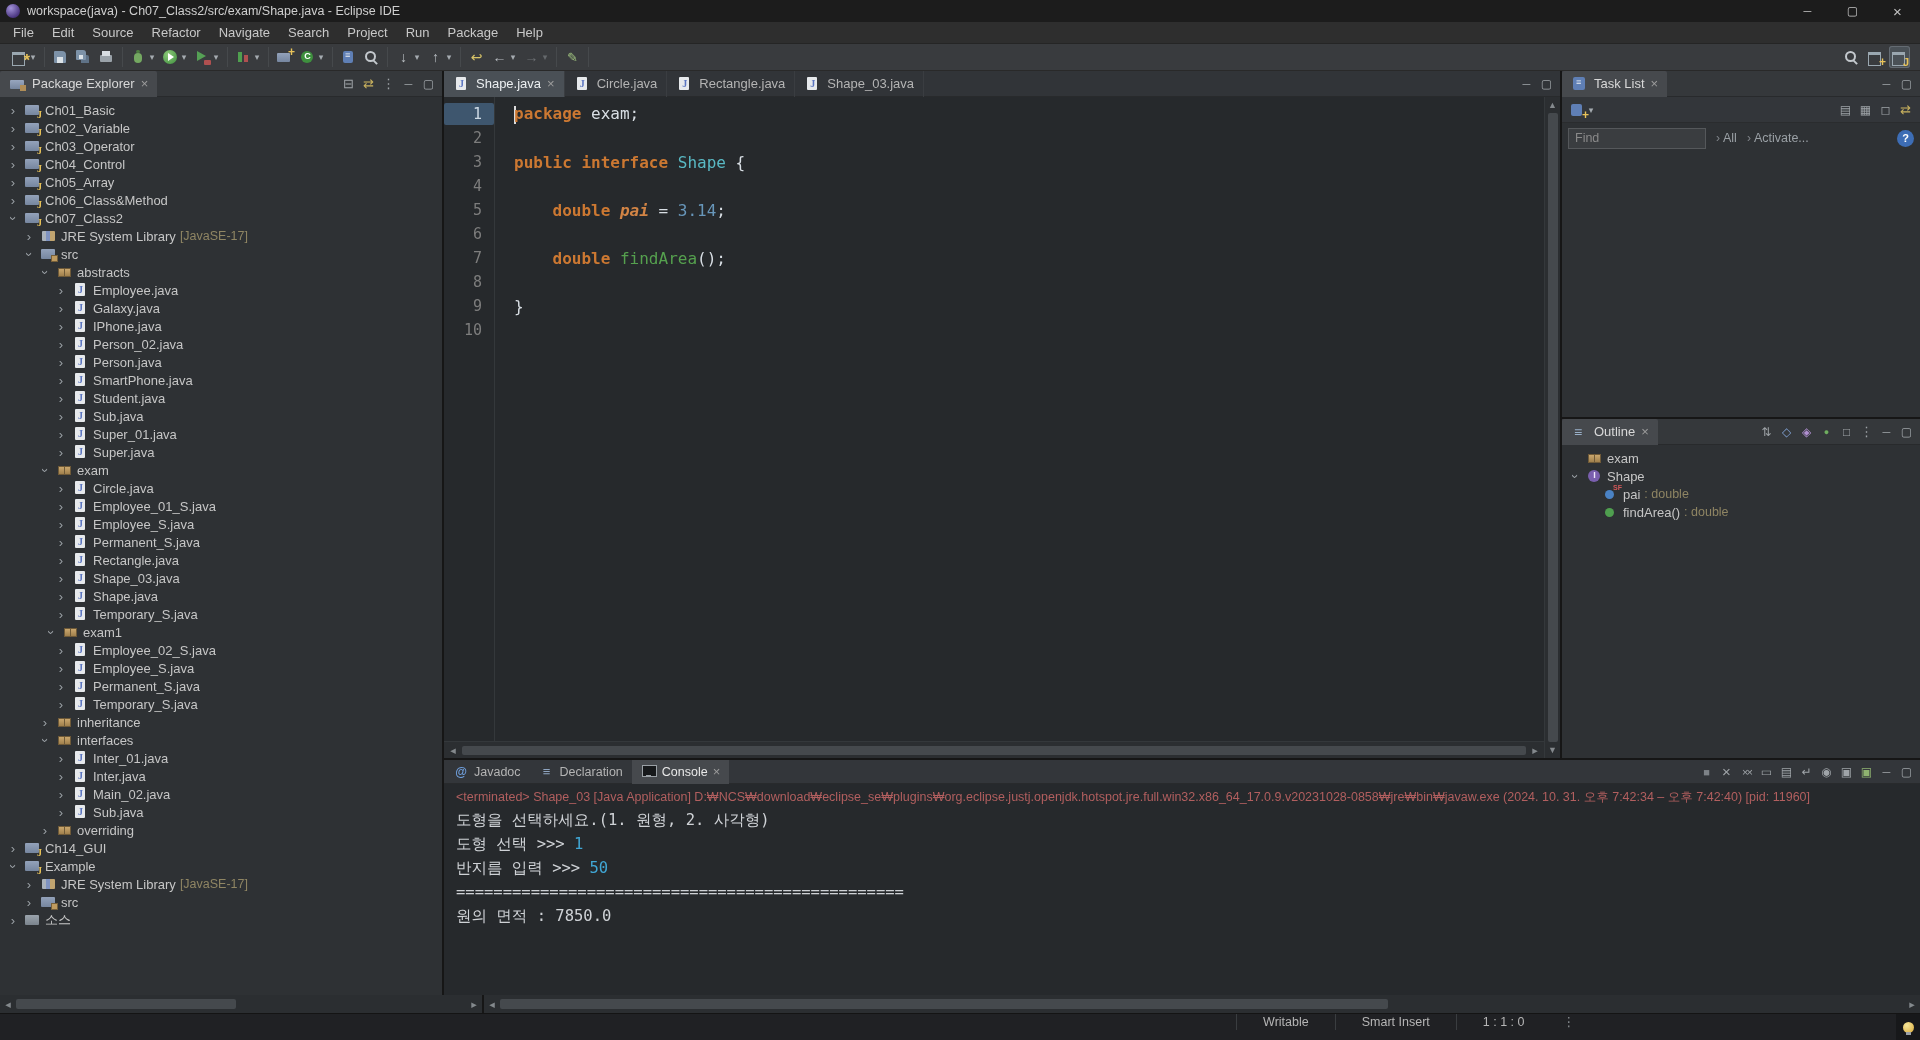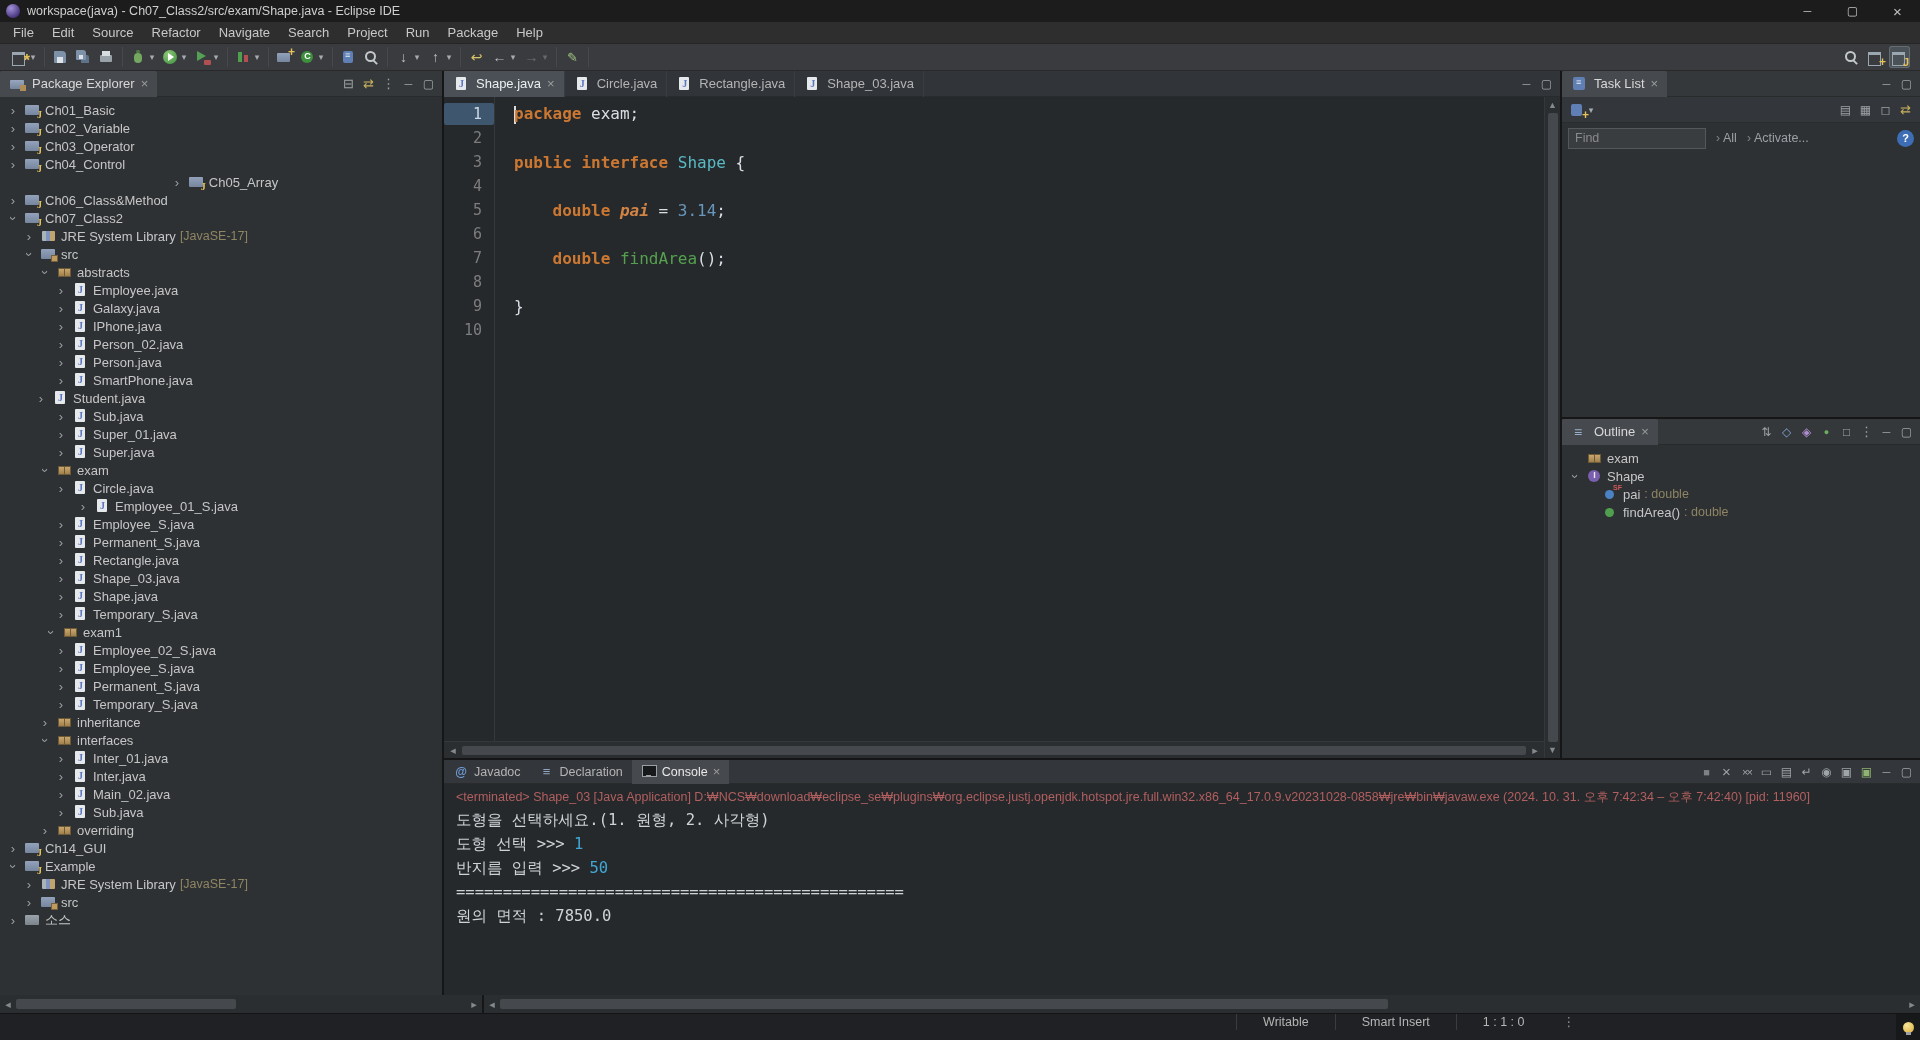--- a/index.html
+++ b/index.html
@@ -383,21 +383,21 @@
           <div class="trow" style="padding-left: 6px;">
             <span class="exp x-closed"></span>
             <span class="ticon x-java-project-icon"></span>
             <span class="tlabel">Ch03_Operator</span>
           </div>
           <div class="trow" style="padding-left: 6px;">
             <span class="exp x-closed"></span>
             <span class="ticon x-java-project-icon"></span>
             <span class="tlabel">Ch04_Control</span>
           </div>
-          <div class="trow" style="padding-left: 6px; justify-content: center;">
+          <div class="trow" style="padding-left: 6px;">
             <span class="exp x-closed"></span>
             <span class="ticon x-java-project-icon"></span>
             <span class="tlabel">Ch05_Array</span>
           </div>
           <div class="trow" style="padding-left: 6px;">
             <span class="exp x-closed"></span>
             <span class="ticon x-java-project-icon"></span>
             <span class="tlabel">Ch06_Class&amp;Method</span>
           </div>
           <div class="trow" style="padding-left: 6px;">
@@ -444,21 +444,21 @@
           <div class="trow" style="padding-left: 54px;">
             <span class="exp x-closed"></span>
             <span class="ticon x-java-file-icon"></span>
             <span class="tlabel">Person.java</span>
           </div>
           <div class="trow" style="padding-left: 54px;">
             <span class="exp x-closed"></span>
             <span class="ticon x-java-file-icon"></span>
             <span class="tlabel">SmartPhone.java</span>
           </div>
-          <div class="trow" style="padding-left: 34px;">
+          <div class="trow" style="padding-left: 54px;">
             <span class="exp x-closed"></span>
             <span class="ticon x-java-file-icon"></span>
             <span class="tlabel">Student.java</span>
           </div>
           <div class="trow" style="padding-left: 54px;">
             <span class="exp x-closed"></span>
             <span class="ticon x-java-file-icon"></span>
             <span class="tlabel">Sub.java</span>
           </div>
           <div class="trow" style="padding-left: 54px;">
@@ -474,21 +474,21 @@
           <div class="trow" style="padding-left: 38px;">
             <span class="exp x-open"></span>
             <span class="ticon x-package-icon"></span>
             <span class="tlabel">exam</span>
           </div>
           <div class="trow" style="padding-left: 54px;">
             <span class="exp x-closed"></span>
             <span class="ticon x-java-file-icon"></span>
             <span class="tlabel">Circle.java</span>
           </div>
-          <div class="trow" style="padding-left: 76px;">
+          <div class="trow" style="padding-left: 54px;">
             <span class="exp x-closed"></span>
             <span class="ticon x-java-file-icon"></span>
             <span class="tlabel">Employee_01_S.java</span>
           </div>
           <div class="trow" style="padding-left: 54px;">
             <span class="exp x-closed"></span>
             <span class="ticon x-java-file-icon"></span>
             <span class="tlabel">Employee_S.java</span>
           </div>
           <div class="trow" style="padding-left: 54px;">

